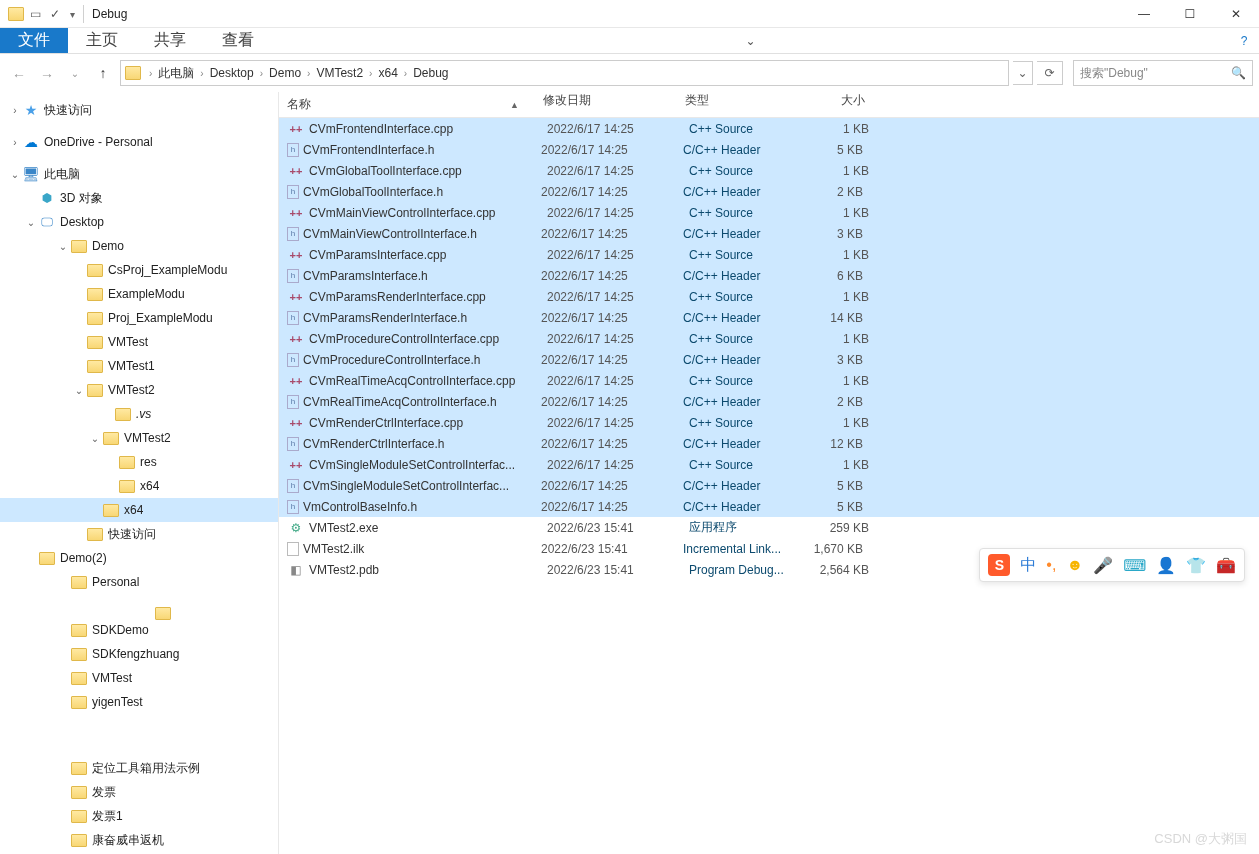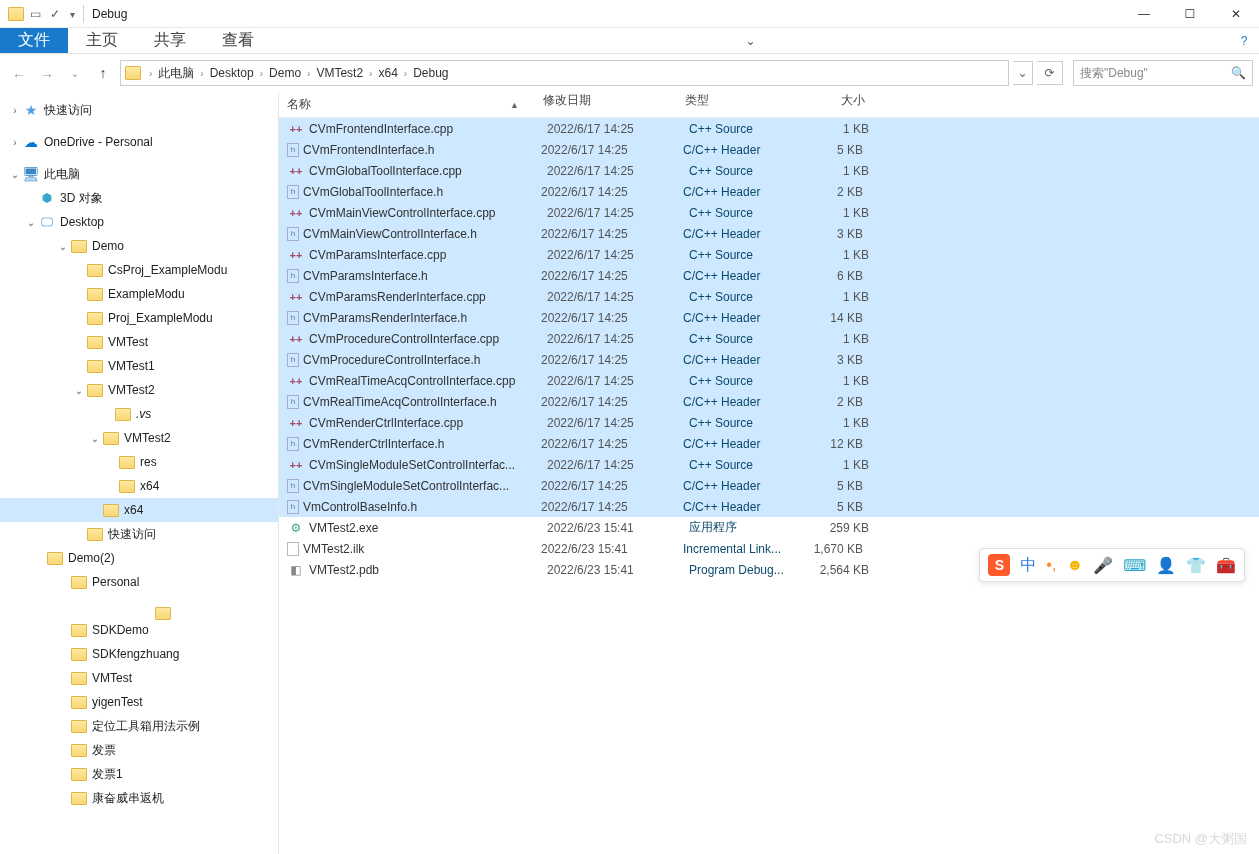--- a/index.html
+++ b/index.html
@@ -261,21 +261,21 @@
           </span>
           <span class="tree-label">x64</span>
         </div>
         <div class="tree-item" style="padding-left: 72px;">
           <span class="tree-arrow empty">›</span>
           <span class="tree-ico">
             <span class="ico-folder"></span>
           </span>
           <span class="tree-label">快速访问</span>
         </div>
-        <div class="tree-item" style="padding-left: 32px;">
+        <div class="tree-item" style="padding-left: 24px;">
           <span class="tree-arrow empty">›</span>
           <span class="tree-ico">
             <span class="ico-folder"></span>
           </span>
           <span class="tree-label">Demo(2)</span>
         </div>
         <div class="tree-item" style="padding-left: 56px;">
           <span class="tree-arrow empty">›</span>
           <span class="tree-ico">
             <span class="ico-folder"></span>
@@ -310,21 +310,21 @@
           </span>
           <span class="tree-label">VMTest</span>
         </div>
         <div class="tree-item" style="padding-left: 56px;">
           <span class="tree-arrow empty">›</span>
           <span class="tree-ico">
             <span class="ico-folder"></span>
           </span>
           <span class="tree-label">yigenTest</span>
         </div>
-        <div class="tree-item" style="padding-left: 56px;">
+        <div class="tree-item" style="padding-left: 56px; margin-top: 42px;">
           <span class="tree-arrow empty">›</span>
           <span class="tree-ico">
             <span class="ico-folder"></span>
           </span>
           <span class="tree-label">定位工具箱用法示例</span>
         </div>
         <div class="tree-item" style="padding-left: 56px;">
           <span class="tree-arrow empty">›</span>
           <span class="tree-ico">
             <span class="ico-folder"></span>

